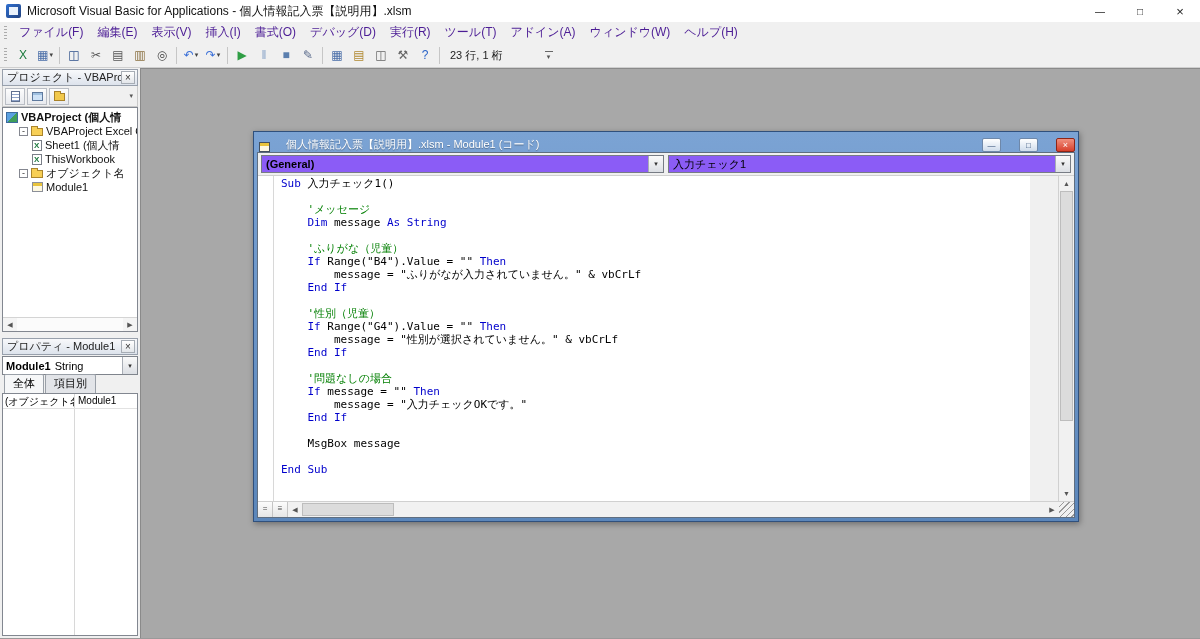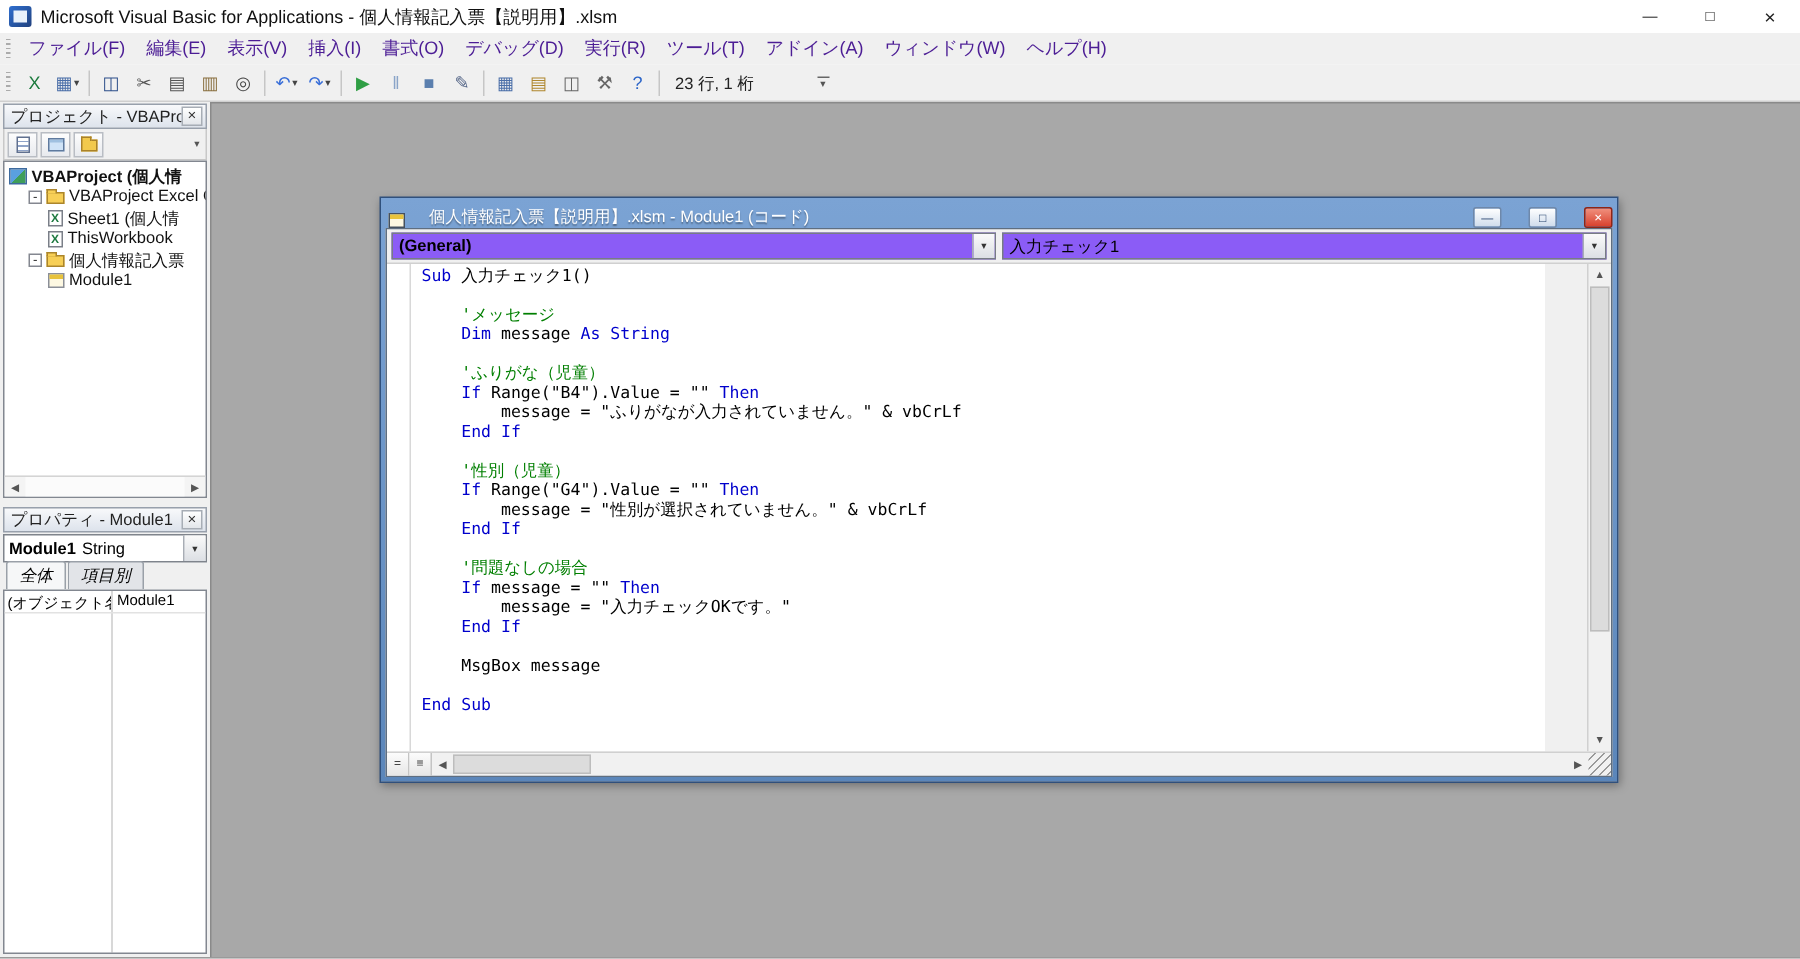--- a/index.html
+++ b/index.html
@@ -70,21 +70,21 @@
   .sb-btn { width:14px; display:flex; align-items:center; justify-content:center; font-size:7px; color:#555; flex:none; }
   .sb-track { flex:1; background:#fbfbfb; }
 
   
   .prop-panel { flex:1; margin-top:6px; display:flex; flex-direction:column; min-height:0; }
   .prop-combo { height:19px; border:1px solid #7f848c; background:#fff; display:flex; align-items:center; margin-top:1px; flex:none; }
   .prop-combo-name { font-weight:bold; font-size:11px; padding-left:3px; white-space:nowrap; }
   .prop-combo-type { font-size:11px; margin-left:4px; flex:1; white-space:nowrap; overflow:hidden; }
   .combo-btn { width:15px; align-self:stretch; border-left:1px solid #a8adb5; background:linear-gradient(#fafafa,#dcdfe4); display:flex; align-items:center; justify-content:center; font-size:7px; color:#333; flex:none; }
   .prop-tabs { height:18px; display:flex; align-items:flex-end; gap:1px; padding:2px 2px 0; flex:none; }
-  .ptab { font-size:11px; padding:1px 8px 2px; border:1px solid #9aa0a8; border-bottom:none; background:#e2e4e8; border-radius:2px 2px 0 0; white-space:nowrap;font-style:italic; }
+  .ptab { font-size:11px; padding:1px 8px 2px; border:1px solid #9aa0a8; border-bottom:none; background:#e2e4e8; border-radius:2px 2px 0 0; white-space:nowrap; }
   .ptab.active { background:#f6f7f8; }
   .prop-grid { flex:1; border:1px solid #828790; background:#fff; overflow:hidden;
     background-image:linear-gradient(to right, transparent 71px, #d8d8d8 71px, #d8d8d8 72px, transparent 72px); }
   .pgrid-row { height:15px; display:flex; border-bottom:1px solid #e2e2e2; font-size:10px; }
   .pgrid-name { width:72px; padding:1px 2px; border-right:1px solid #d8d8d8; white-space:nowrap; overflow:hidden; flex:none; }
   .pgrid-value { flex:1; padding:1px 3px; white-space:nowrap; overflow:hidden; }
 
   
   .mdi { flex:1; background:#a8a8a8; position:relative; border-left:1px solid #8a8a8a; border-top:1px solid #8a8a8a; overflow:hidden; }
 
@@ -262,21 +262,21 @@
                 <span class="ticon icon-worksheet"></span>
                 <span class="tree-label">Sheet1 (個人情</span>
               </div>
               <div class="tree-row" style="padding-left: 29px;">
                 <span class="ticon icon-workbook"></span>
                 <span class="tree-label">ThisWorkbook</span>
               </div>
               <div class="tree-row" style="padding-left: 16px;">
                 <span class="expander">-</span>
                 <span class="ticon icon-folder"></span>
-                <span class="tree-label">個人情報記入票</span>
+                <span class="tree-label">オブジェクト名</span>
               </div>
               <div class="tree-row" style="padding-left: 29px;">
                 <span class="ticon icon-module"></span>
                 <span class="tree-label">Module1</span>
               </div>
             </div>
           <div class="hscroll">
             <span class="sb-btn">◀</span>
             <span class="sb-track"></span>
             <span class="sb-btn">▶</span>

